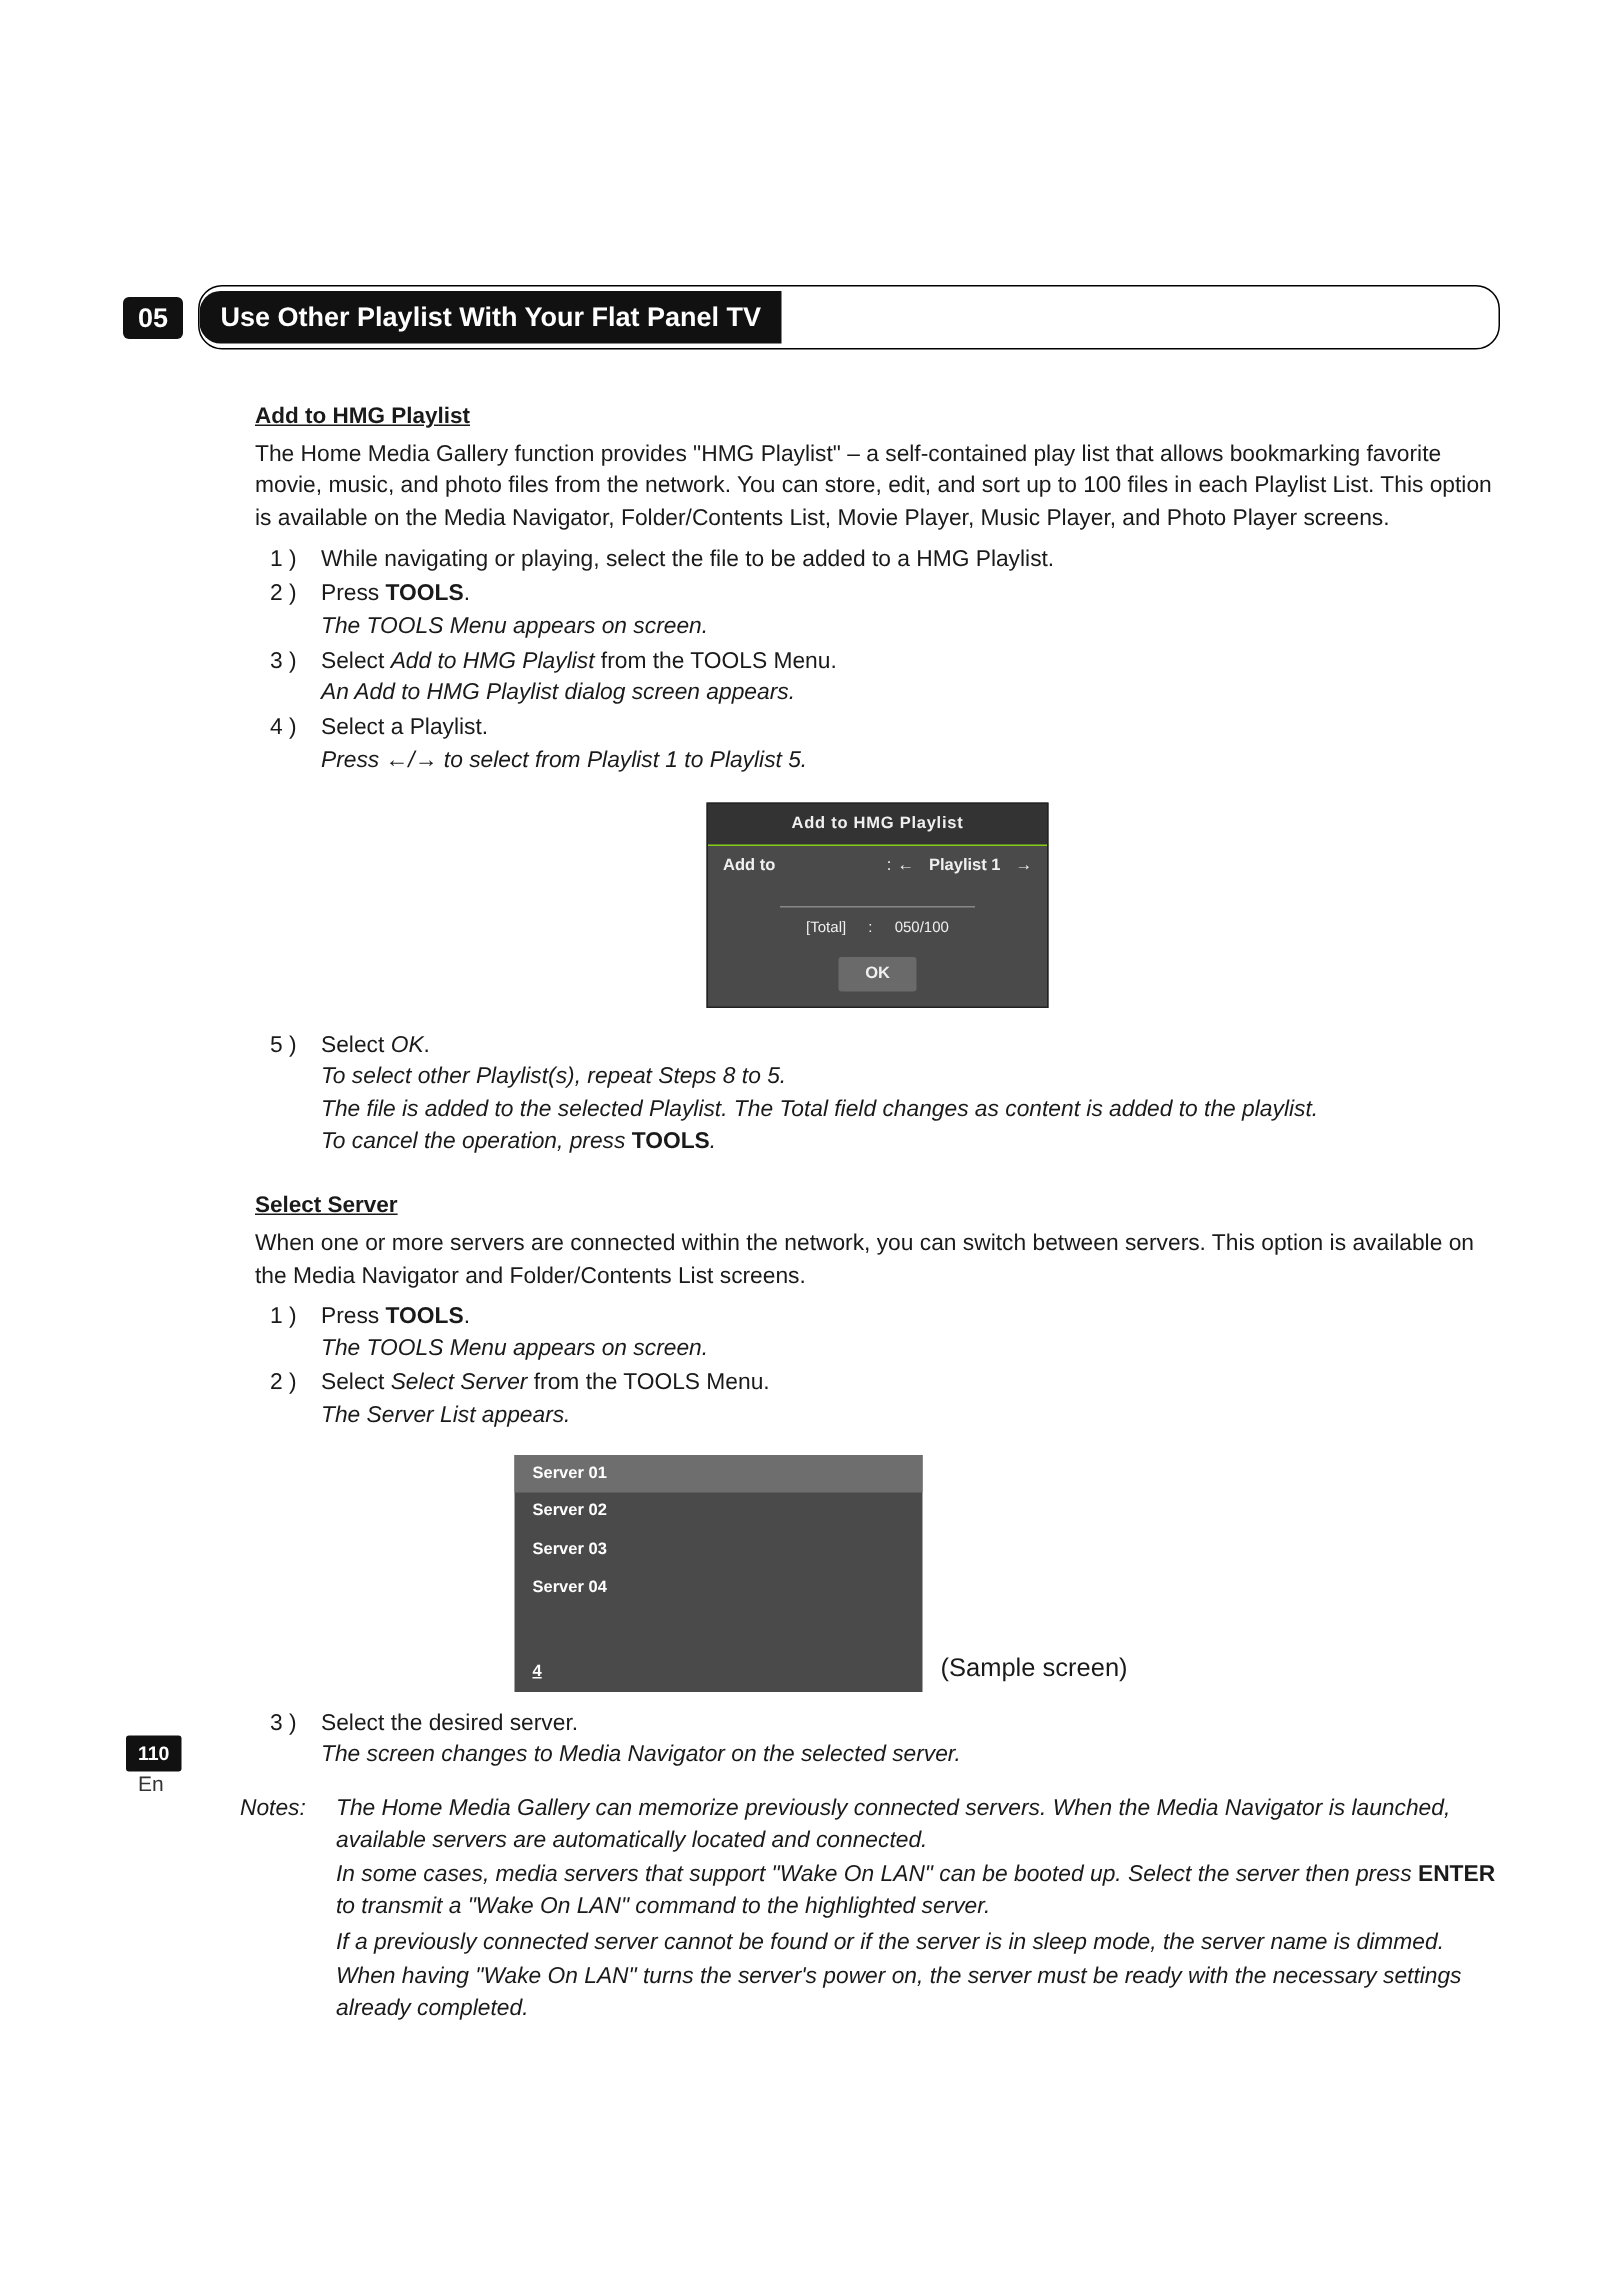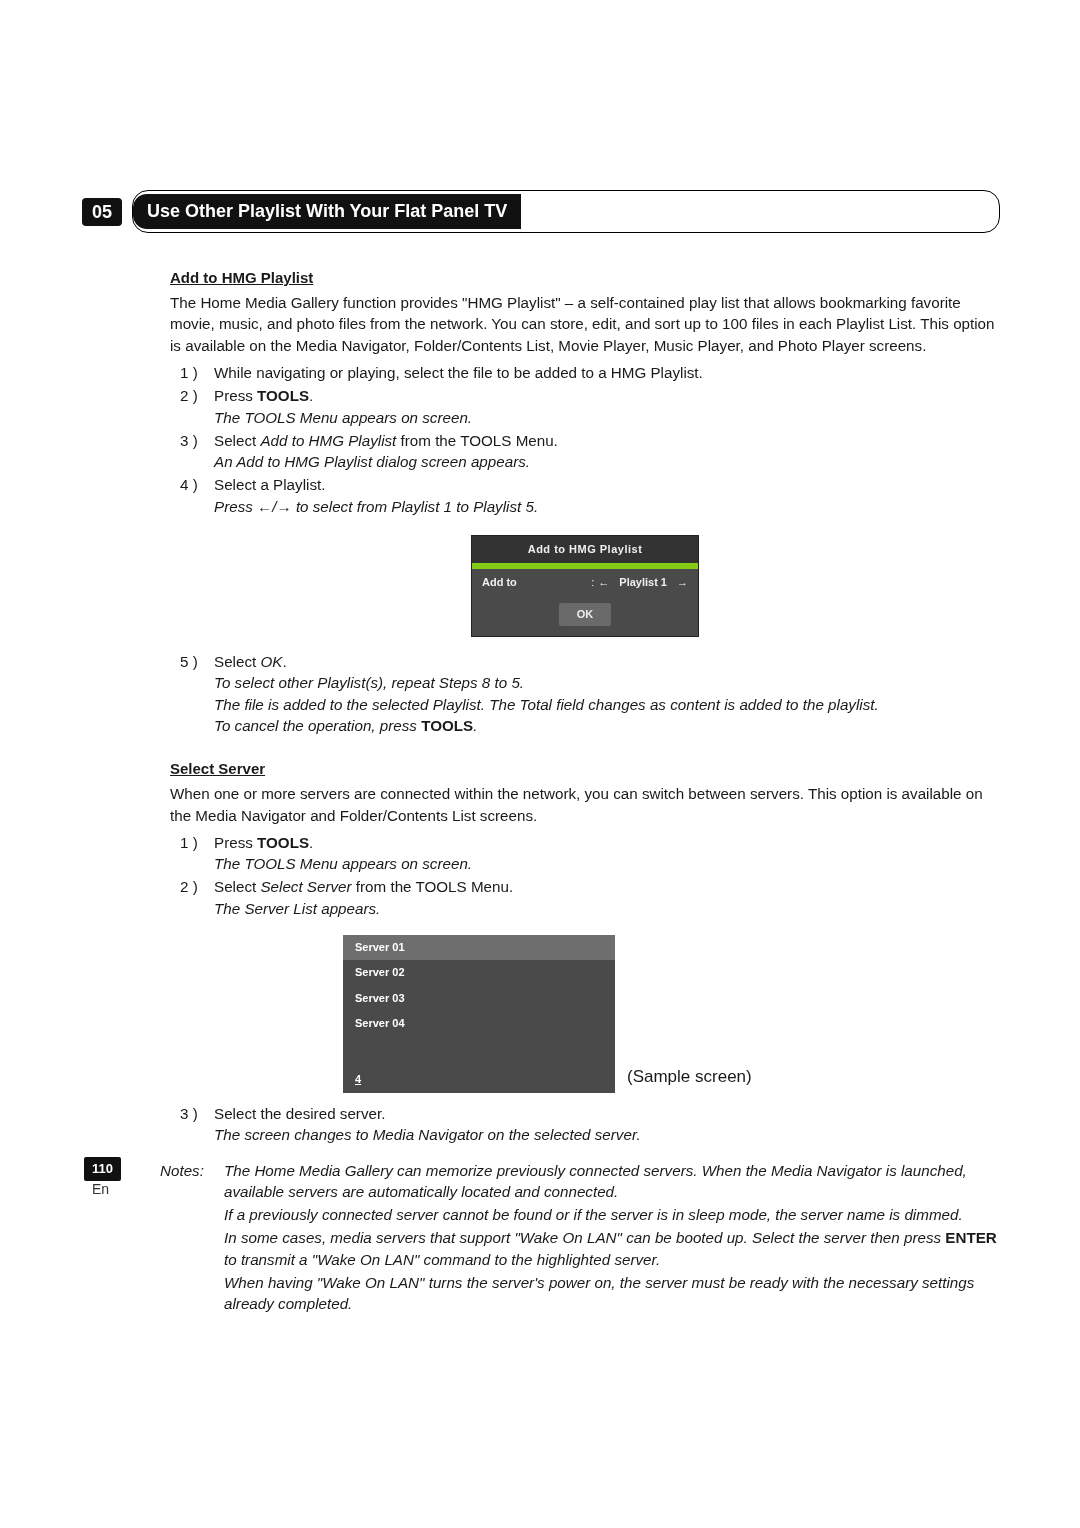--- a/index.html
+++ b/index.html
@@ -16,21 +16,21 @@
   
   .olist{margin:4px 0 10px 0;}
   .li{display:flex;margin:2px 0;}
   .li .num{width:34px;flex:none;padding-left:10px;}
   .li .body{flex:1;}
   em.i{font-style:italic;}
   b{font-weight:bold;}
   
   .dlg{width:226px;margin:18px auto 14px auto;background:#4a4a4a;font-size:11px;color:#f0f0f0;border:1px solid #222;}
   .dlg-title{background:#333;text-align:center;font-weight:bold;padding:6px 0;letter-spacing:.5px;}
-  .dlg-row{display:flex;align-items:flex-end;padding:6px 10px;border-top:6px solid #84cc16;}
+  .dlg-row{display:flex;align-items:flex-end;padding:6px 10px;border-top:1px solid #84cc16;}
   .dlg .lbl{font-weight:bold;}
   .dlg .sep{margin:0 4px;}
   .dlg .arrow{font-weight:bold;}
   .dlg .val{font-weight:bold;margin:0 10px;}
   .dlg-total{font-size:10px;padding:6px 0;text-align:center;}
   .dlg-total .hr{display:inline-block;border-bottom:1px solid #888;width:130px;vertical-align:middle;}
   .dlg-total .t{margin:0 6px;}
   .dlg-ok{padding:6px 0 10px 0;text-align:center;}
   .dlg-ok .btn{display:inline-block;background:#6a6a6a;padding:4px 18px;border-radius:2px;font-weight:bold;font-size:11px;}
   
@@ -99,20 +99,26 @@
     <div class="dlg">
       <div class="dlg-title">Add to HMG Playlist</div>
       <div class="dlg-row">
         <span class="lbl">Add to</span>
         <span style="flex:1"></span>
         <span class="sep">:</span>
         <span class="arrow">←</span>
         <span class="val">Playlist 1</span>
         <span class="arrow">→</span>
       </div>
+      <div class="dlg-total">
+        <span class="hr"></span><br>
+        <span class="t">[Total]</span>
+        <span class="t">:</span>
+        <span class="t">050/100</span>
+      </div>
       <div class="dlg-ok">
         <span class="btn">OK</span>
       </div>
     </div>
 
     <div class="olist">
       <div class="li">
         <div class="num">5 )</div>
         <div class="body">
           <span>Select </span><em class="i">OK</em><span>.</span><br>
@@ -163,24 +169,24 @@
           <span>Select the desired server.</span><br>
           <em class="i">The screen changes to Media Navigator on the selected server.</em>
         </div>
       </div>
     </div>
 
     <div class="notes">
       <div class="lab">Notes:</div>
       <div class="nbody">
         <p class="nline">The Home Media Gallery can memorize previously connected servers. When the Media Navigator is launched, available servers are automatically located and connected.</p>
-        <p class="nline">If a previously connected server cannot be found or if the server is in sleep mode, the server name is dimmed.</p>
         <p class="nline">
           <span>In some cases, media servers that support "Wake On LAN" can be booted up. Select the server then press </span><b>ENTER</b><span> to transmit a "Wake On LAN" command to the highlighted server.</span>
         </p>
+        <p class="nline">If a previously connected server cannot be found or if the server is in sleep mode, the server name is dimmed.</p>
         <p class="nline">When having "Wake On LAN" turns the server's power on, the server must be ready with the necessary settings already completed.</p>
       </div>
     </div>
 
   </div>
 
   <div class="pg-box">110</div>
   <div class="pg-lang">En</div>
 </div>
 

